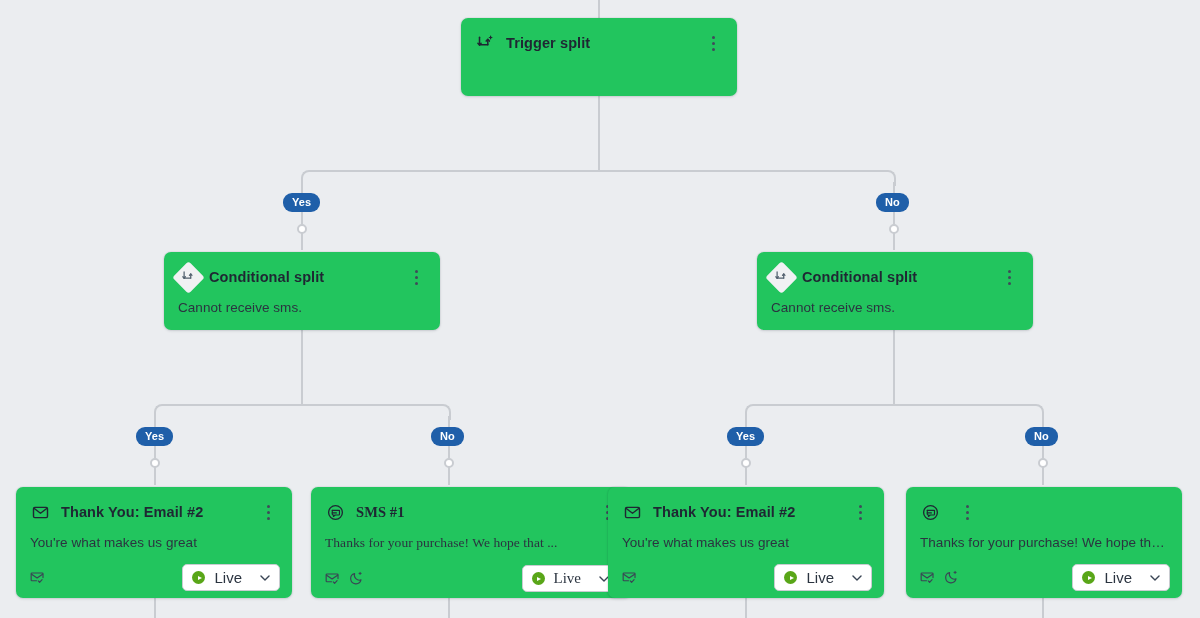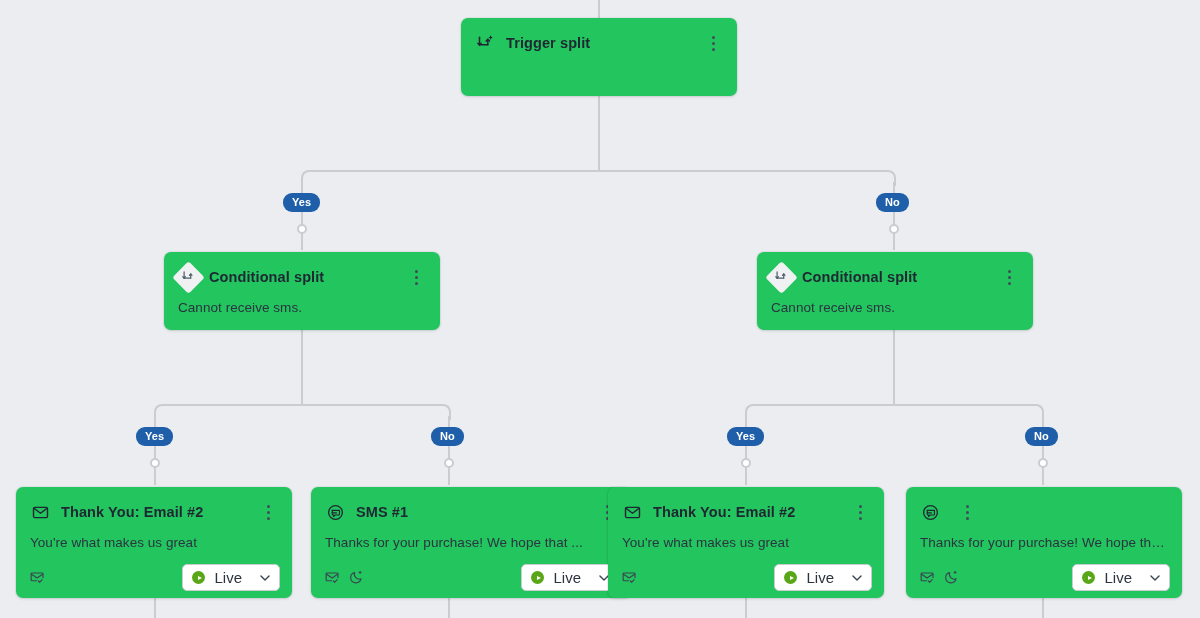--- a/index.html
+++ b/index.html
@@ -337,21 +337,21 @@
       <span class="status-pill">
         <span class="status-dot"></span>
         <span class="status-label">Live</span>
         <svg class="chev" viewBox="0 0 16 16" fill="none" stroke="#3a4554" stroke-width="1.6" stroke-linecap="round" stroke-linejoin="round">
             <path d="M3.4 5.8L8 10.3l4.6-4.5"></path>
           </svg>
       </span>
     </div>
   </div>
 
-  <div class="card" style="left:311px; top:487px; width:320px; height:111px;">
+  <div class="card" style="left:311px; top:487px; width:320px; height:111px;font-family:Liberation Serif, serif;">
     <div class="card-head">
       <span class="card-icon">
         <svg width="17" height="17" viewBox="0 0 18 18" fill="none" stroke="#1f2733" stroke-width="1.4" stroke-linecap="round" stroke-linejoin="round">
           <circle cx="9" cy="9" r="7.3"></circle>
           <path d="M5.6 6.7h6.8"></path>
           <path d="M5.6 9.4h4.3"></path>
           <path d="M5.6 6.7v4.1c0 .5.3.8.8.8h.9l-.5 1.6 2-1.6h3.6c.5 0 .8-.3.8-.8V6.7" stroke-width="1.2"></path>
         </svg>
       </span>
       <span class="card-title">SMS #1</span>

